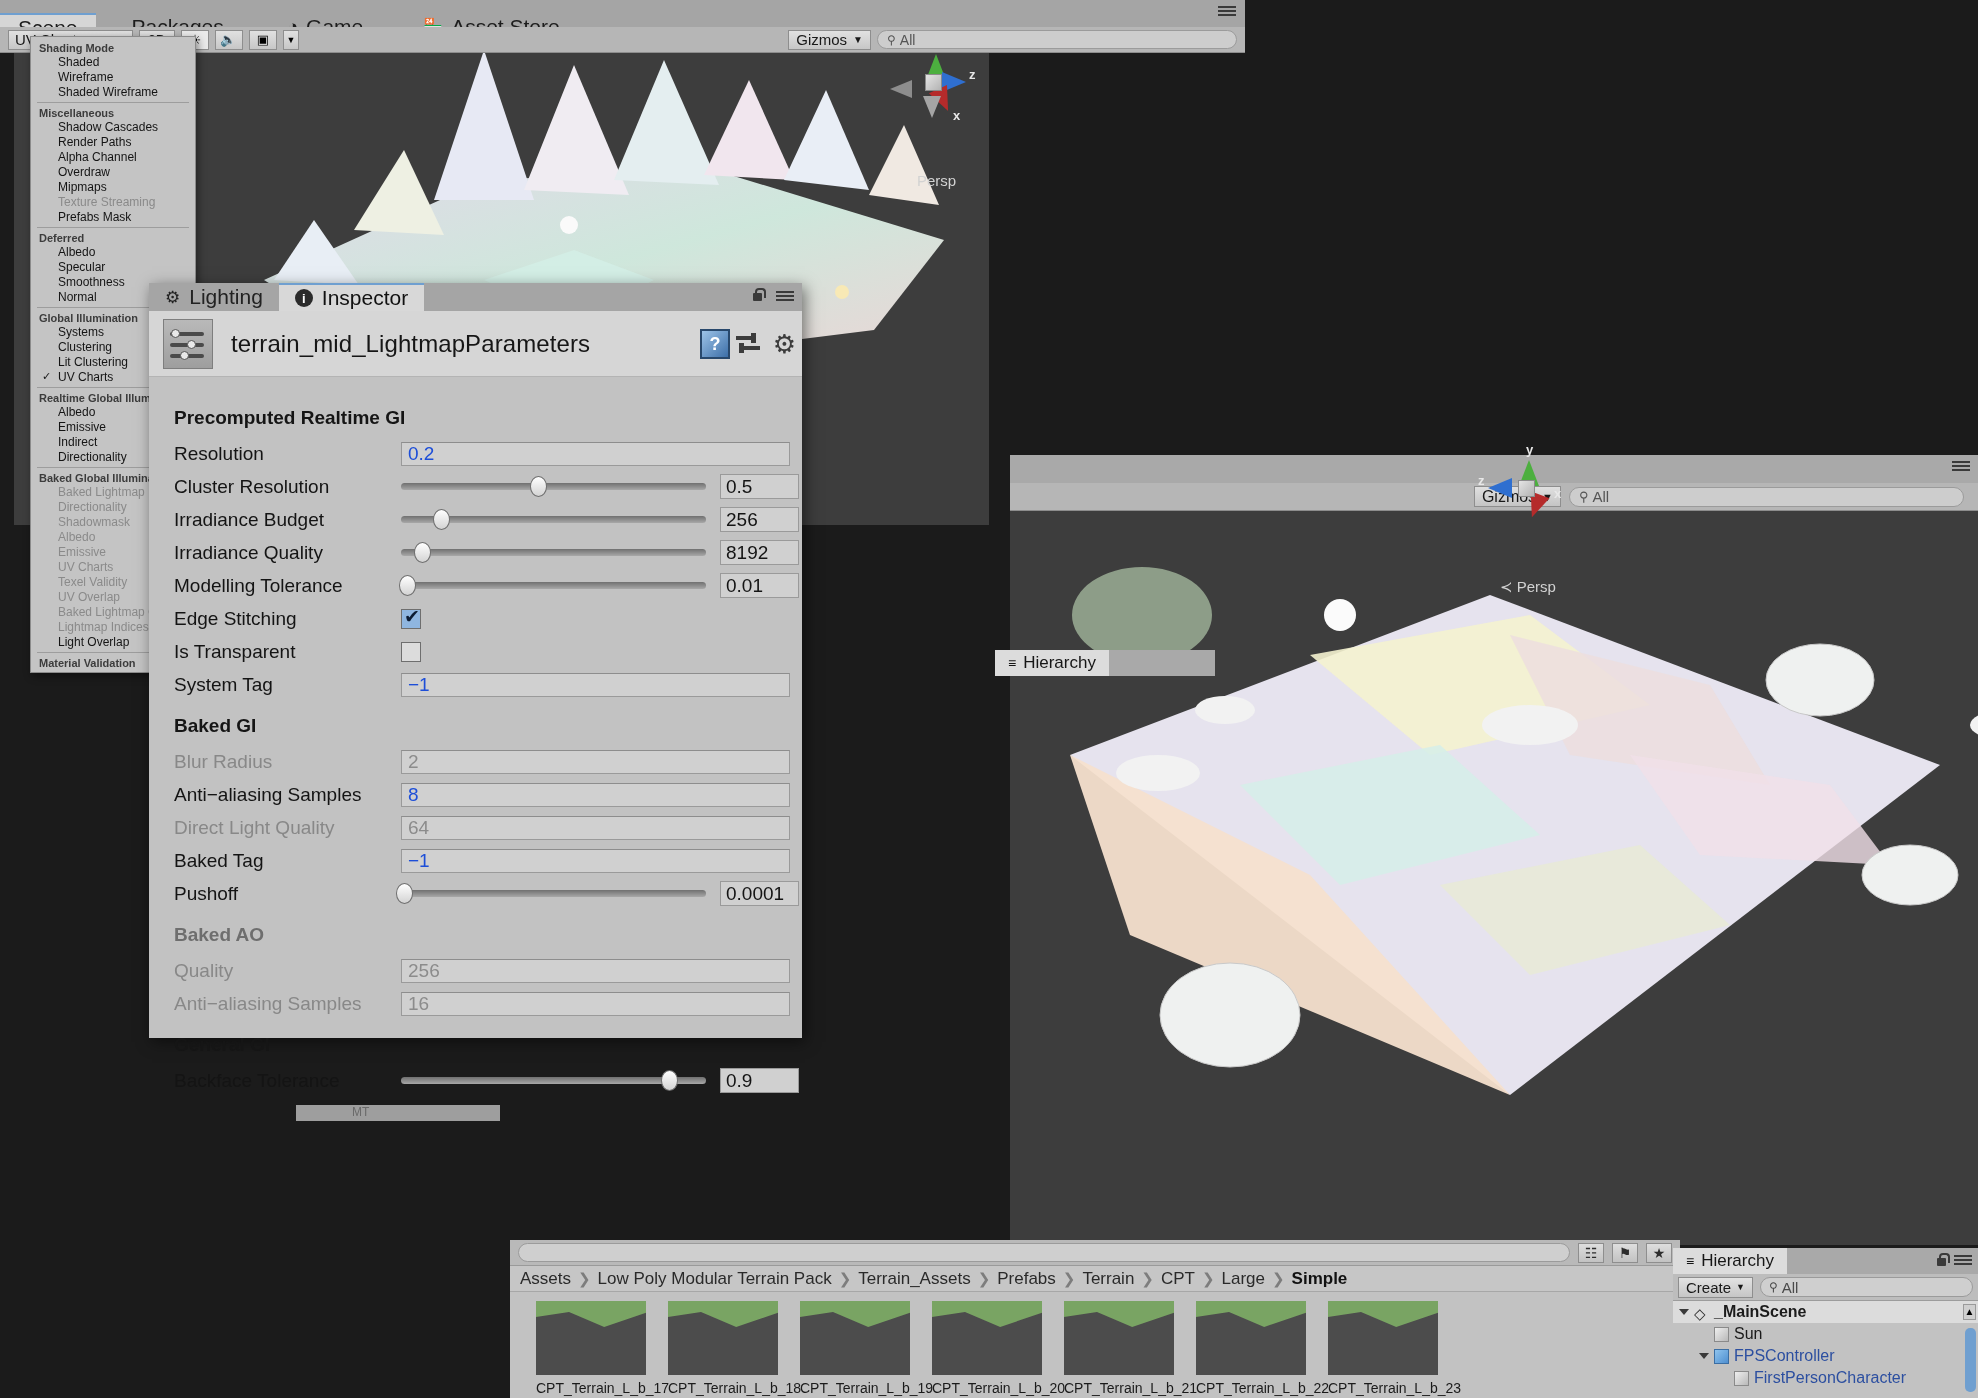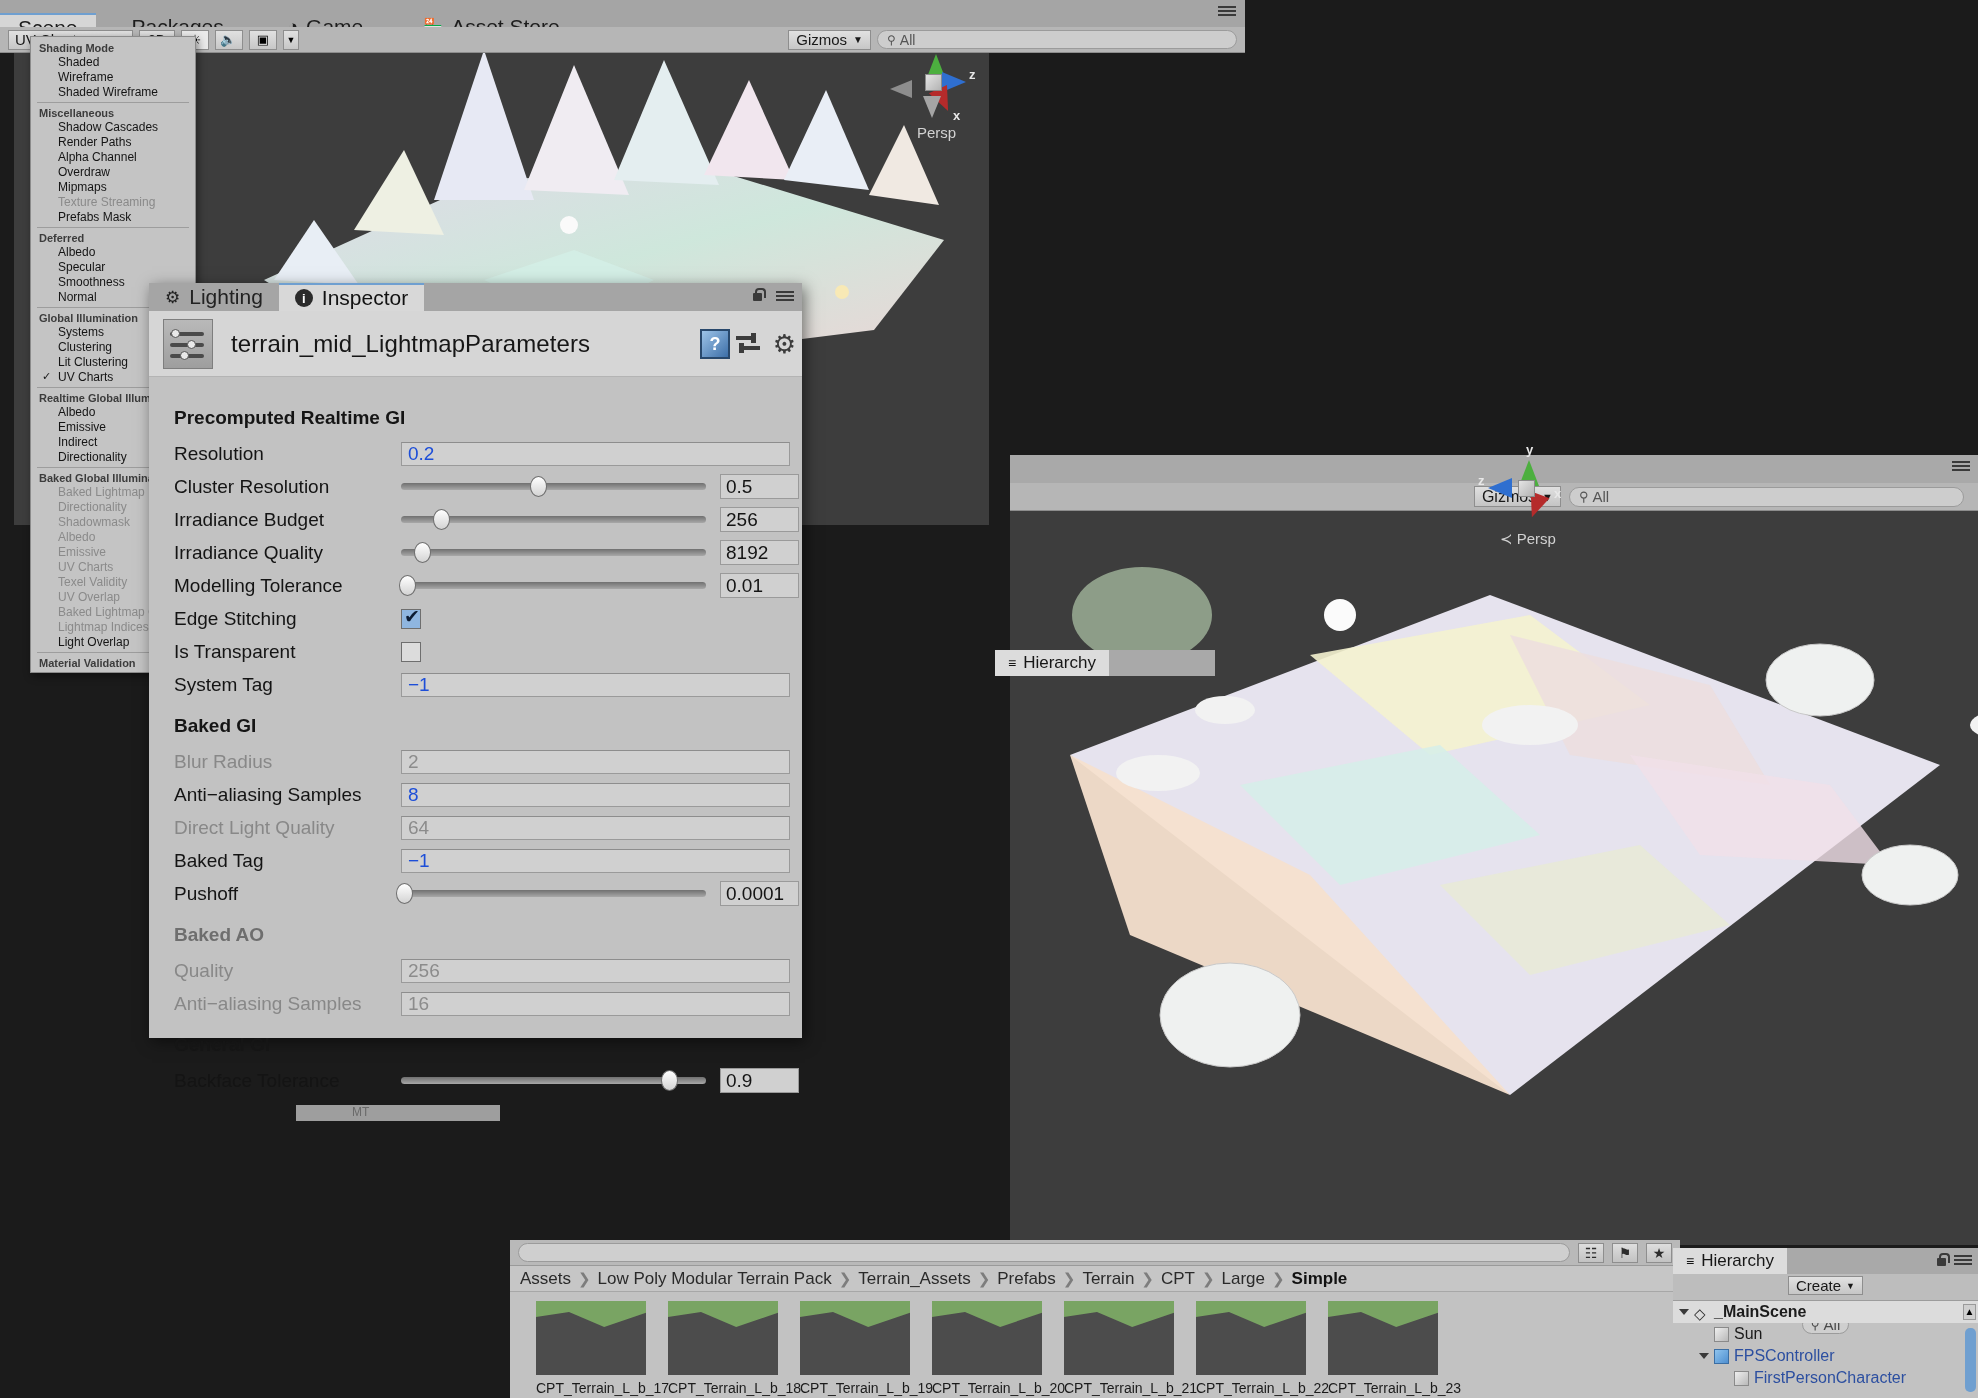--- a/index.html
+++ b/index.html
@@ -79,22 +79,22 @@
      font-size:19px; display:flex; align-items:center; padding:0 5px; color:#141414;
      margin-left:14px; flex:0 0 auto; }
   .cbx { width:20px; height:20px; background:#dcdcdc; border:1px solid #6e6e6e; position:relative; }
   .cbx.on { background:#8fb6e0; }
   .cbx.on::after { content:"\2714"; position:absolute; left:2px; top:-5px; font-size:19px; color:#0c1c33; }
 
   
   #hier { left:1673px; top:1248px; width:305px; height:150px; background:#c2c2c2; }
   .h-tab { height:26px; display:inline-flex; align-items:center; gap:7px; padding:0 13px;
       background:#dcdcdc; font-size:17px; color:#161616; }
-  .h-toolbar { height:27px; background:#bdbdbd; display:flex; align-items:center; gap:20px; padding:2px 5px;
-      border-bottom:1px solid #9c9c9c;flex-direction:column;}
+  .h-toolbar { height:27px; background:#bdbdbd; display:flex; align-items:center; gap:7px; padding:2px 5px;
+      border-bottom:1px solid #9c9c9c;}
   .h-create { height:21px; background:linear-gradient(#e2e2e2,#c6c6c6); border:1px solid #8e8e8e;
       font-size:15px; padding:0 7px; display:flex; align-items:center; gap:5px; color:#181818; }
   .h-search { flex:1 1 auto; height:20px; border-radius:10px; background:#cfcfcf; border:1px solid #9b9b9b;
       font-size:15px; color:#4a4a4a; display:flex; align-items:center; padding:0 8px; gap:4px;}
   .h-row { display:flex; align-items:center; height:22px; font-size:16px; color:#1b1b1b; padding-left:6px; gap:5px;}
   .h-row.sel { background:#dcdcdc; }
   .h-row.blue { color:#2c4fa0; }
   .cube { width:15px; height:15px; background:linear-gradient(135deg,#efefef,#b8b8b8);
      border:1px solid #8a8a8a; flex:0 0 auto;}
   .cube.blue { background:linear-gradient(135deg,#8fc4ee,#4f8fd0); border-color:#3b6ea3;}
@@ -121,21 +121,21 @@
   .thumb .img::after { content:""; position:absolute; left:0; top:0; width:100%; height:26px;
       background:#79a463; clip-path:polygon(0 0,100% 0,100% 45%,62% 100%,30% 42%,0 62%); }
   .thumb .cap { font-size:14px; color:#1b1b1b; text-align:center; margin-top:5px; white-space:nowrap; }
 
   
   .gizmo { position:absolute; width:96px; height:96px; }
   .gz-label { position:absolute; font-size:13px; color:#e8e8e8; font-weight:bold; }
   .gz-cone { position:absolute; width:0;height:0; }
   .gz-center { position:absolute; left:40px; top:40px; width:17px; height:17px;
      background:linear-gradient(135deg,#e4e4e4,#b3b3b3); border:1px solid #8b8b8b; }
-  .persp { position:absolute; font-size:15px; color:#d2d2d2; }
+  .persp { position:absolute; font-size:15px; color:#d2d2d2;margin-top:48px; }
   .lock { width:13px; height:15px; position:relative; display:inline-block; }
   .lock::before{ content:""; position:absolute; left:2px; top:5px; width:9px;height:8px;
      background:#3a3a3a; border-radius:1px;}
   .lock::after{ content:""; position:absolute; left:4px; top:0px; width:7px;height:8px;
      border:2px solid #3a3a3a; border-bottom:0; border-radius:4px 4px 0 0;}
   .hamburger { display:inline-block; width:18px; }
   .hamburger i { display:block; height:2px; background:#3a3a3a; margin:2px 0;}
 </style>
 </head>
 <body>

